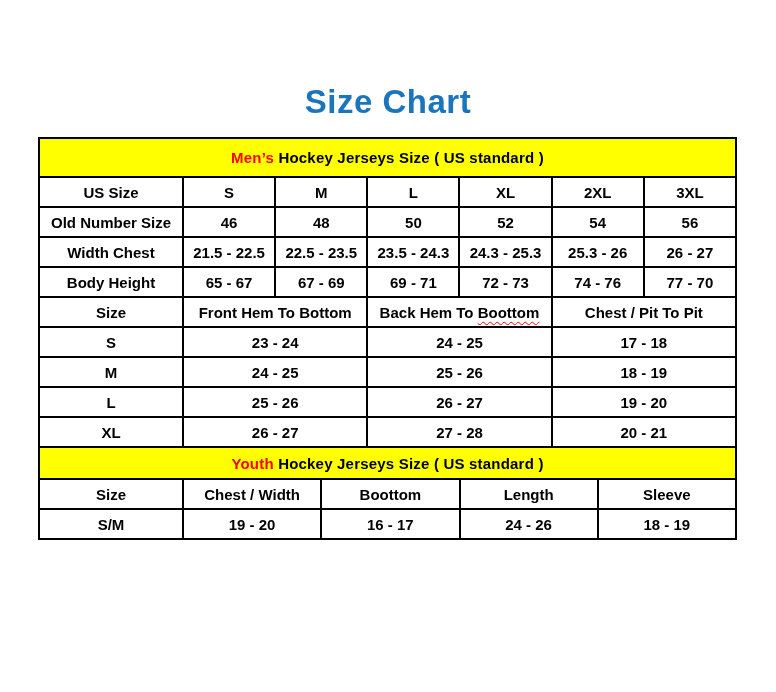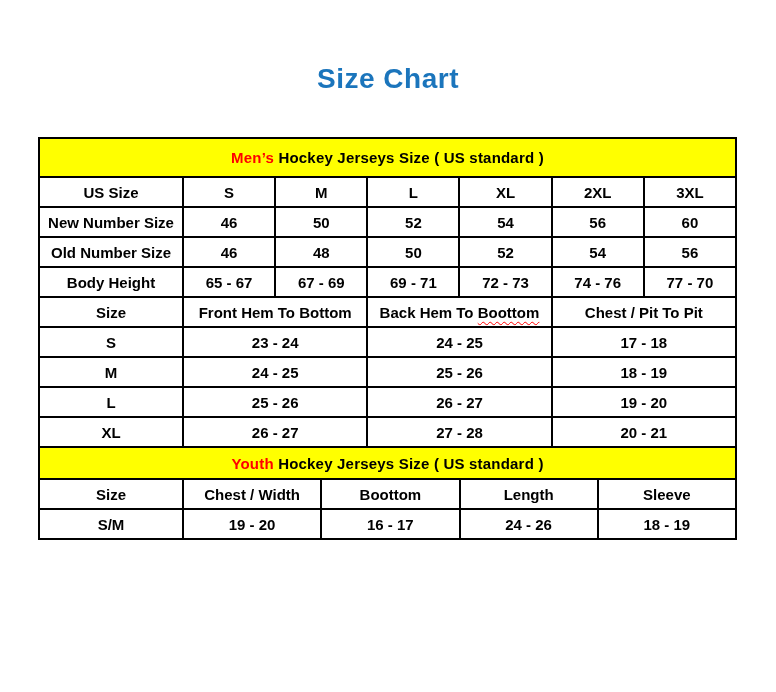--- a/index.html
+++ b/index.html
@@ -10,23 +10,23 @@
   }
   html,body{margin:0;padding:0;background:#ffffff;}
   body{
     width:776px;height:692px;overflow:hidden;
     font-family:"Liberation Sans",sans-serif;
     color:#000;
   }
   .page{position:relative;width:776px;height:692px;background:#ffffff;}
   .page-title{
     margin:0;
-    padding-top:62px;
+    padding-top:85px;
     text-align:center;
-    font-size:28px;
+    font-size:33px;
     line-height:34px;
     font-weight:bold;
     color:var(--blue);
     letter-spacing:0.5px;
   }
   .tables{
     position:absolute;
     left:38px;
     top:137px;
     width:699px;
@@ -91,38 +91,38 @@
           <tr>
             <td class="hdr">US Size</td>
             <td class="hdr">S</td>
             <td class="hdr">M</td>
             <td class="hdr">L</td>
             <td class="hdr">XL</td>
             <td class="hdr">2XL</td>
             <td class="hdr">3XL</td>
           </tr>
           <tr>
-            <td class="rowhdr">New Number Size</td>
-            <td class="cell">46</td>
-            <td class="cell">50</td>
-            <td class="cell">52</td>
-            <td class="cell">54</td>
-            <td class="cell">56</td>
-            <td class="cell">60</td>
-          </tr>
-          <tr>
             <td class="rowhdr">Old Number Size</td>
             <td class="cell">46</td>
             <td class="cell">48</td>
             <td class="cell">50</td>
             <td class="cell">52</td>
             <td class="cell">54</td>
             <td class="cell">56</td>
           </tr>
           <tr>
+            <td class="rowhdr">Width Chest</td>
+            <td class="cell">21.5 - 22.5</td>
+            <td class="cell">22.5 - 23.5</td>
+            <td class="cell">23.5 - 24.3</td>
+            <td class="cell">24.3 - 25.3</td>
+            <td class="cell">25.3 - 26</td>
+            <td class="cell">26 - 27</td>
+          </tr>
+          <tr>
             <td class="rowhdr">Body Height</td>
             <td class="cell">65 - 67</td>
             <td class="cell">67 - 69</td>
             <td class="cell">69 - 71</td>
             <td class="cell">72 - 73</td>
             <td class="cell">74 - 76</td>
             <td class="cell">77 - 70</td>
           </tr>
         </tbody>
       </table>

